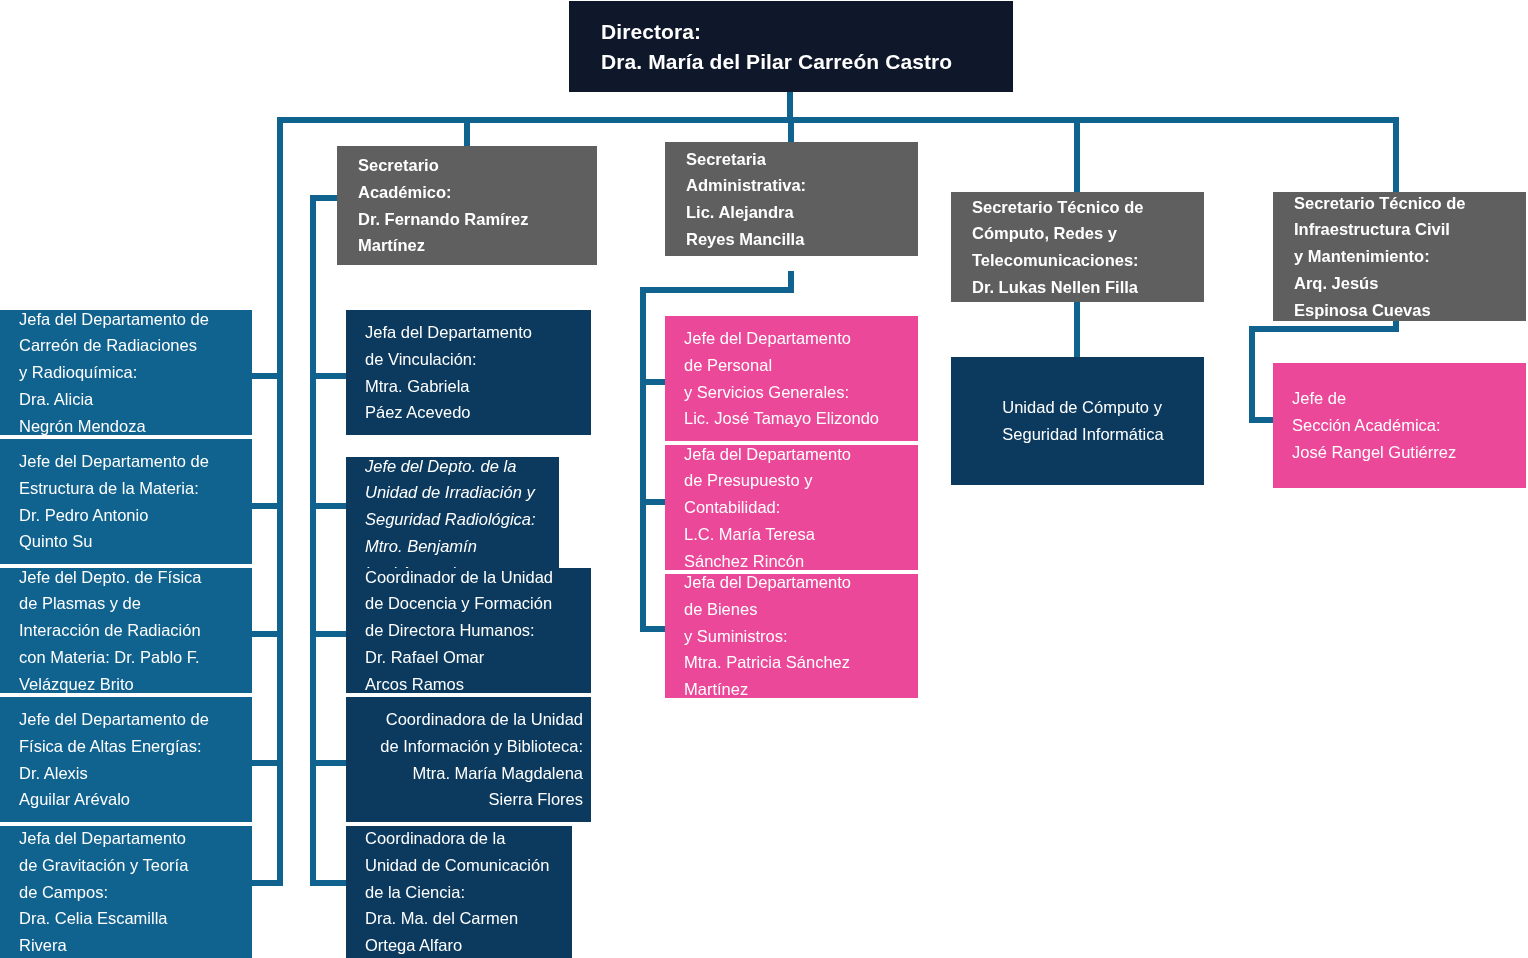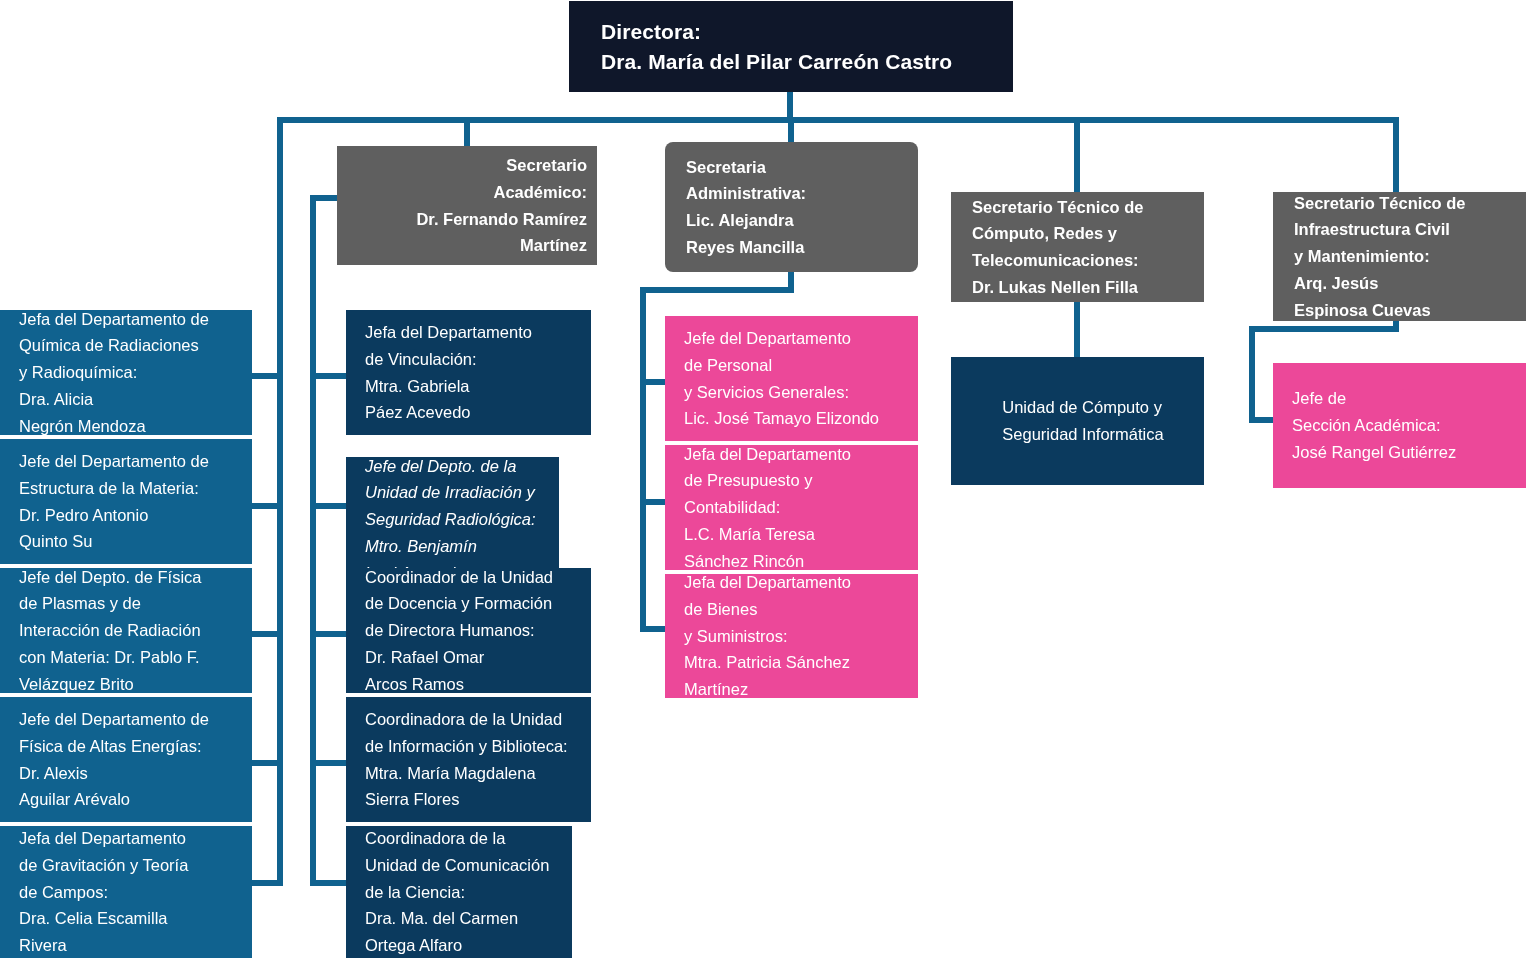--- a/index.html
+++ b/index.html
@@ -108,28 +108,28 @@
   <div class="conn" style="left:1393px; top:320px; width:6px; height:12px;"></div>
   <div class="conn" style="left:1249px; top:326px; width:150px; height:6px;"></div>
   <div class="conn" style="left:1249px; top:326px; width:6px; height:97px;"></div>
   <div class="conn" style="left:1249px; top:417px; width:32px; height:6px;"></div>
 
   <div class="node c-green t-title" style="left:569px; top:1px; width:444px; height:91px;">
     <span class="txt">Directora:
 Dra. María del Pilar Carreón Castro</span>
   </div>
 
-  <div class="node c-gray t-head" style="left:337px; top:146px; width:260px; height:119px;text-align:right;">
+  <div class="node c-gray t-head" style="left:337px; top:146px; width:260px; height:119px;">
     <span class="txt">Secretario
 Académico:
 Dr. Fernando Ramírez
 Martínez</span>
   </div>
 
-  <div class="node c-gray t-head" style="left:665px; top:142px; width:253px; height:130px;border-radius:8px;">
+  <div class="node c-gray t-head" style="left:665px; top:142px; width:253px; height:114px;">
     <span class="txt">Secretaria
 Administrativa:
 Lic. Alejandra
 Reyes Mancilla</span>
   </div>
 
   <div class="node c-gray t-head" style="left:951px; top:192px; width:253px; height:110px;">
     <span class="txt">Secretario Técnico de
 Cómputo, Redes y
 Telecomunicaciones:
@@ -139,21 +139,21 @@
   <div class="node c-gray t-head" style="left:1273px; top:192px; width:253px; height:129px;">
     <span class="txt">Secretario Técnico de
 Infraestructura Civil
 y Mantenimiento:
 Arq. Jesús
 Espinosa Cuevas</span>
   </div>
 
   <div class="node c-blue t-body" style="left:0px; top:310px; width:252px; height:127px; border-bottom:2px solid #ffffff;">
     <span class="txt">Jefa del Departamento de
-Química de Radiaciones
+Carreón de Radiaciones
 y Radioquímica:
 Dra. Alicia
 Negrón Mendoza</span>
   </div>
 
   <div class="node c-blue t-body" style="left:0px; top:439px; width:252px; height:127px; border-bottom:2px solid #ffffff;">
     <span class="txt">Jefe del Departamento de
 Estructura de la Materia:
 Dr. Pedro Antonio
 Quinto Su</span>
@@ -198,21 +198,21 @@
   </div>
 
   <div class="node c-navy t-body" style="left:346px; top:568px; width:245px; height:127px; border-bottom:2px solid #ffffff;">
     <span class="txt">Coordinador de la Unidad
 de Docencia y Formación
 de Directora Humanos:
 Dr. Rafael Omar
 Arcos Ramos</span>
   </div>
 
-  <div class="node c-navy t-body" style="left:346px; top:697px; width:245px; height:127px; border-bottom:2px solid #ffffff;">
+  <div class="node c-navy t-body" style="left:346px; top:697px; width:245px; height:127px; border-bottom:2px solid #ffffff;text-align:right;">
     <span class="txt">Coordinadora de la Unidad
 de Información y Biblioteca:
 Mtra. María Magdalena
 Sierra Flores</span>
   </div>
 
   <div class="node c-navy t-body" style="left:346px; top:826px; width:226px; height:132px;">
     <span class="txt">Coordinadora de la
 Unidad de Comunicación
 de la Ciencia:

